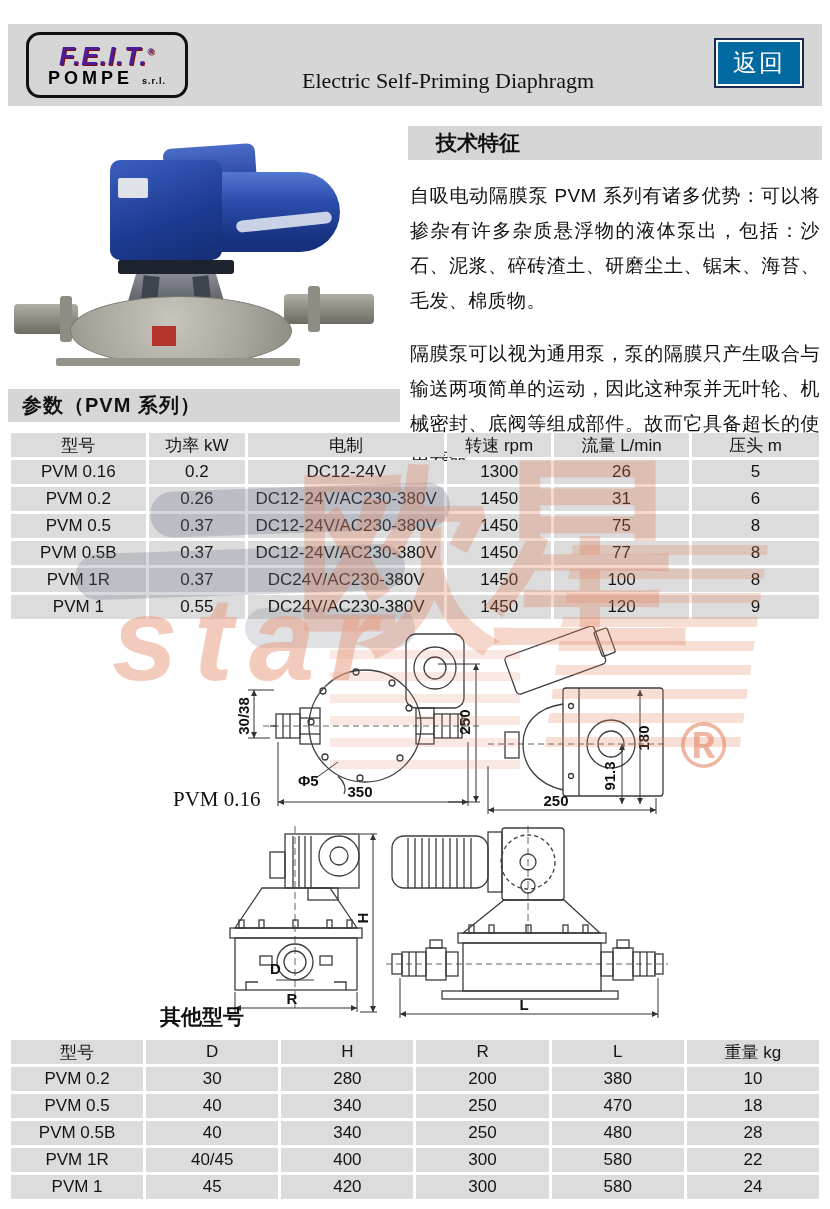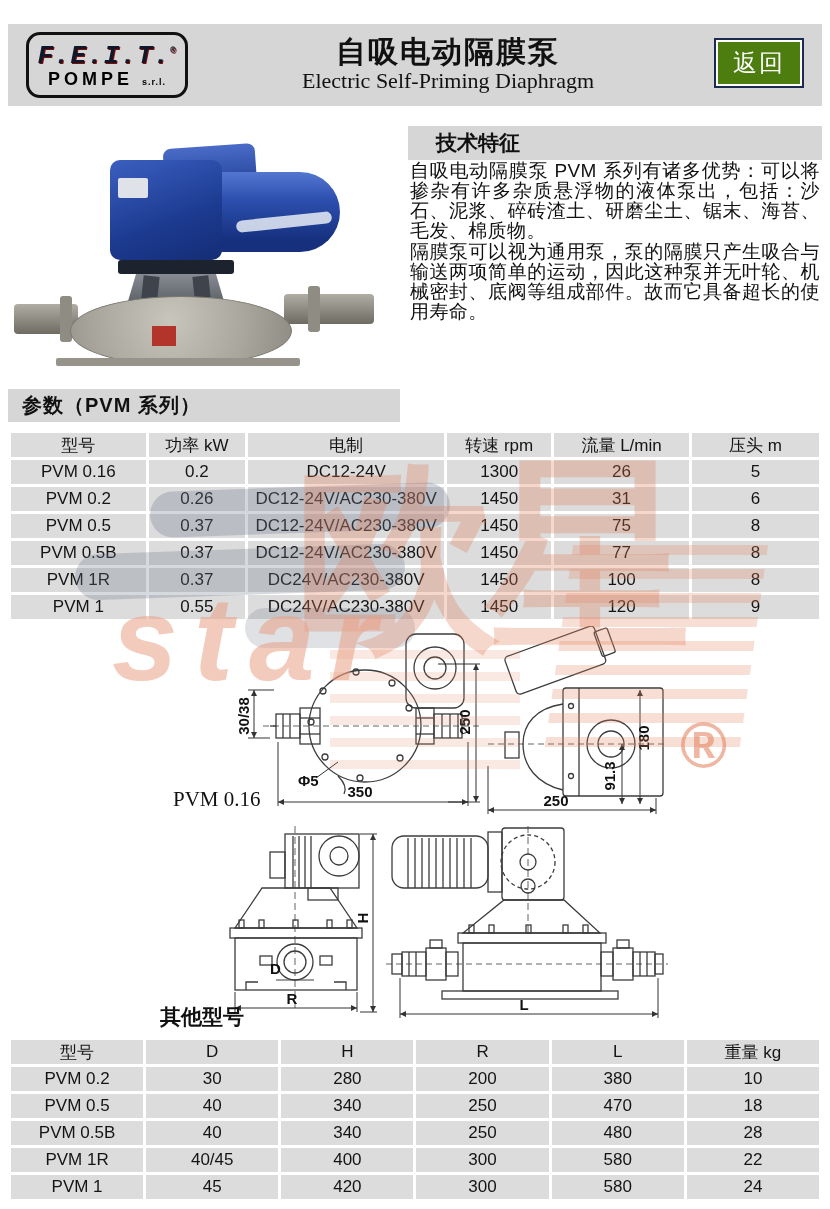--- a/index.html
+++ b/index.html
@@ -3,30 +3,30 @@
 <meta charset="utf-8">
 <style>
   html,body{margin:0;padding:0;background:#ffffff;}
   body{font-family:"Liberation Sans",sans-serif;color:#111;}
   #page{position:relative;width:830px;height:1209px;background:#fff;overflow:hidden;}
 
   
   .header-bar{position:absolute;left:8px;top:24px;width:814px;height:82px;background:#d6d6d6;}
   .logo-box{position:absolute;left:18px;top:8px;width:156px;height:60px;border:3px solid #111;border-radius:14px;
             display:flex;flex-direction:column;align-items:center;justify-content:center;background:#d6d6d6;}
-  .logo-top{font-family:Liberation Mono, monospace;font-weight:bold;font-style:italic;color:#0f172a;
+  .logo-top{font-family:Liberation Sans, sans-serif;font-weight:bold;font-style:italic;color:#4c1d95;
             font-size:26px;letter-spacing:1px;line-height:26px;text-shadow:1px 1px 0 #7e0d08;}
   .logo-top sup{font-size:9px;font-style:normal;}
   .logo-bottom{font-weight:bold;font-size:18px;letter-spacing:4px;color:#000000;line-height:20px;}
   .logo-bottom small{font-size:9px;letter-spacing:1px;font-weight:bold;}
   .title-zh{position:absolute;left:200px;top:8px;width:480px;text-align:center;
             font-size:30px;font-weight:bold;letter-spacing:2px;}
   .title-en{position:absolute;left:200px;top:44px;width:480px;text-align:center;
             font-family:"Liberation Serif",serif;font-size:22px;font-weight:normal;}
-  .back-btn{position:absolute;right:20px;top:16px;width:82px;height:42px;background:#4d7c0f;
+  .back-btn{position:absolute;right:20px;top:16px;width:82px;height:42px;background:#0369a1;
             border:2px solid #ffffff;box-shadow:0 0 0 2px #1b2a50;color:#fff;font-size:24px;
             letter-spacing:2px;display:flex;align-items:center;justify-content:center;cursor:pointer;
             font-family:"Liberation Sans",sans-serif;}
 
   
   .photo{position:absolute;left:14px;top:120px;width:372px;height:252px;background:#fff;}
   .photo div{position:absolute;}
   .p-gear-top{left:150px;top:26px;width:92px;height:46px;background:linear-gradient(#4a6cc8,#203e94);border-radius:8px;transform:rotate(-4deg);}
   .p-gearbox{left:96px;top:40px;width:112px;height:100px;background:linear-gradient(160deg,#3b5fc0,#1c3a90 60%,#142d74);border-radius:10px;}
   .p-label{left:104px;top:58px;width:30px;height:20px;background:#dfe2e8;border-radius:2px;}
@@ -41,21 +41,21 @@
   .p-pipe-left{left:0;top:184px;width:64px;height:30px;background:linear-gradient(#b0ada4,#6e6b63);border-radius:4px;}
   .p-pipe-lflange{left:46px;top:176px;width:12px;height:46px;background:#8f8c84;border-radius:3px;}
   .p-pipe-right{left:270px;top:174px;width:90px;height:30px;background:linear-gradient(#b0ada4,#6e6b63);border-radius:4px;}
   .p-pipe-rflange{left:294px;top:166px;width:12px;height:46px;background:#8f8c84;border-radius:3px;}
   .p-redlabel{left:138px;top:206px;width:24px;height:20px;background:#b2342a;}
   .p-base{left:42px;top:238px;width:244px;height:8px;background:#96938a;border-radius:2px;}
 
   
   .features{position:absolute;left:408px;top:126px;width:414px;}
   .features-heading{height:34px;background:#d6d6d6;font-size:21px;font-weight:bold;line-height:34px;padding-left:28px;box-sizing:border-box;}
-  .features p{margin:1px 2px 0 2px;font-size:19px;line-height:20px;text-align:justify;letter-spacing:0.4px;}
+  .features p{margin:18px 2px 0 2px;font-size:19px;line-height:35px;text-align:justify;letter-spacing:0.4px;}
 
   
   .params-heading{position:absolute;left:8px;top:389px;width:392px;height:33px;background:#d6d6d6;
                   font-size:20px;font-weight:bold;line-height:33px;padding-left:14px;box-sizing:border-box;letter-spacing:1px;}
 
   
   table.datatable{border-collapse:separate;border-spacing:3px;table-layout:fixed;width:814px;position:absolute;left:8px;}
   .datatable th,.datatable td{background:#dcdcdc;text-align:center;font-size:17px;font-weight:normal;
        height:24px;padding:0 2px;color:#141414;white-space:nowrap;overflow:hidden;}
   #table1{top:430px;}
@@ -96,21 +96,20 @@
 </head>
 <body>
 
 <div id="page">
 
   <div class="header-bar">
     <div class="logo-box">
       <div class="logo-top"><span>F.E.I.T.</span><sup>®</sup></div>
       <div class="logo-bottom"><span>POMPE</span> <small>s.r.l.</small></div>
     </div>
-    <div class="title-zh">自吸电动隔膜泵</div>
     <div class="title-en">Electric Self-Priming Diaphragm</div>
     <div class="back-btn">返回</div>
   </div>
 
   <div class="photo">
     <div class="p-gear-top"></div>
     <div class="p-motor"></div>
     <div class="p-motor-stripe"></div>
     <div class="p-gearbox"></div>
     <div class="p-label"></div>

